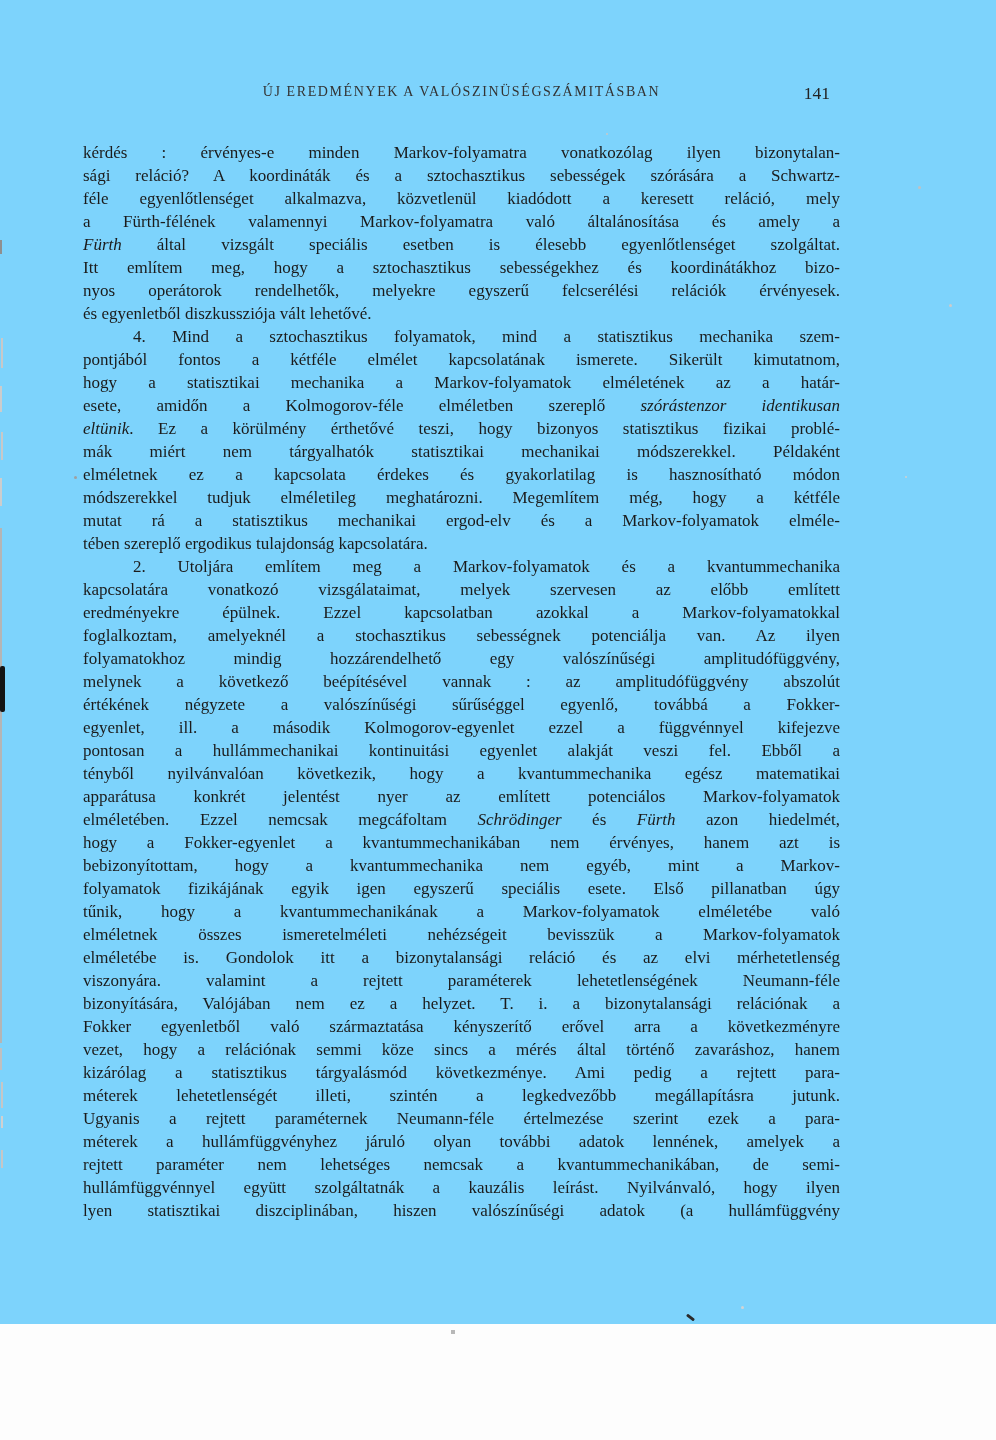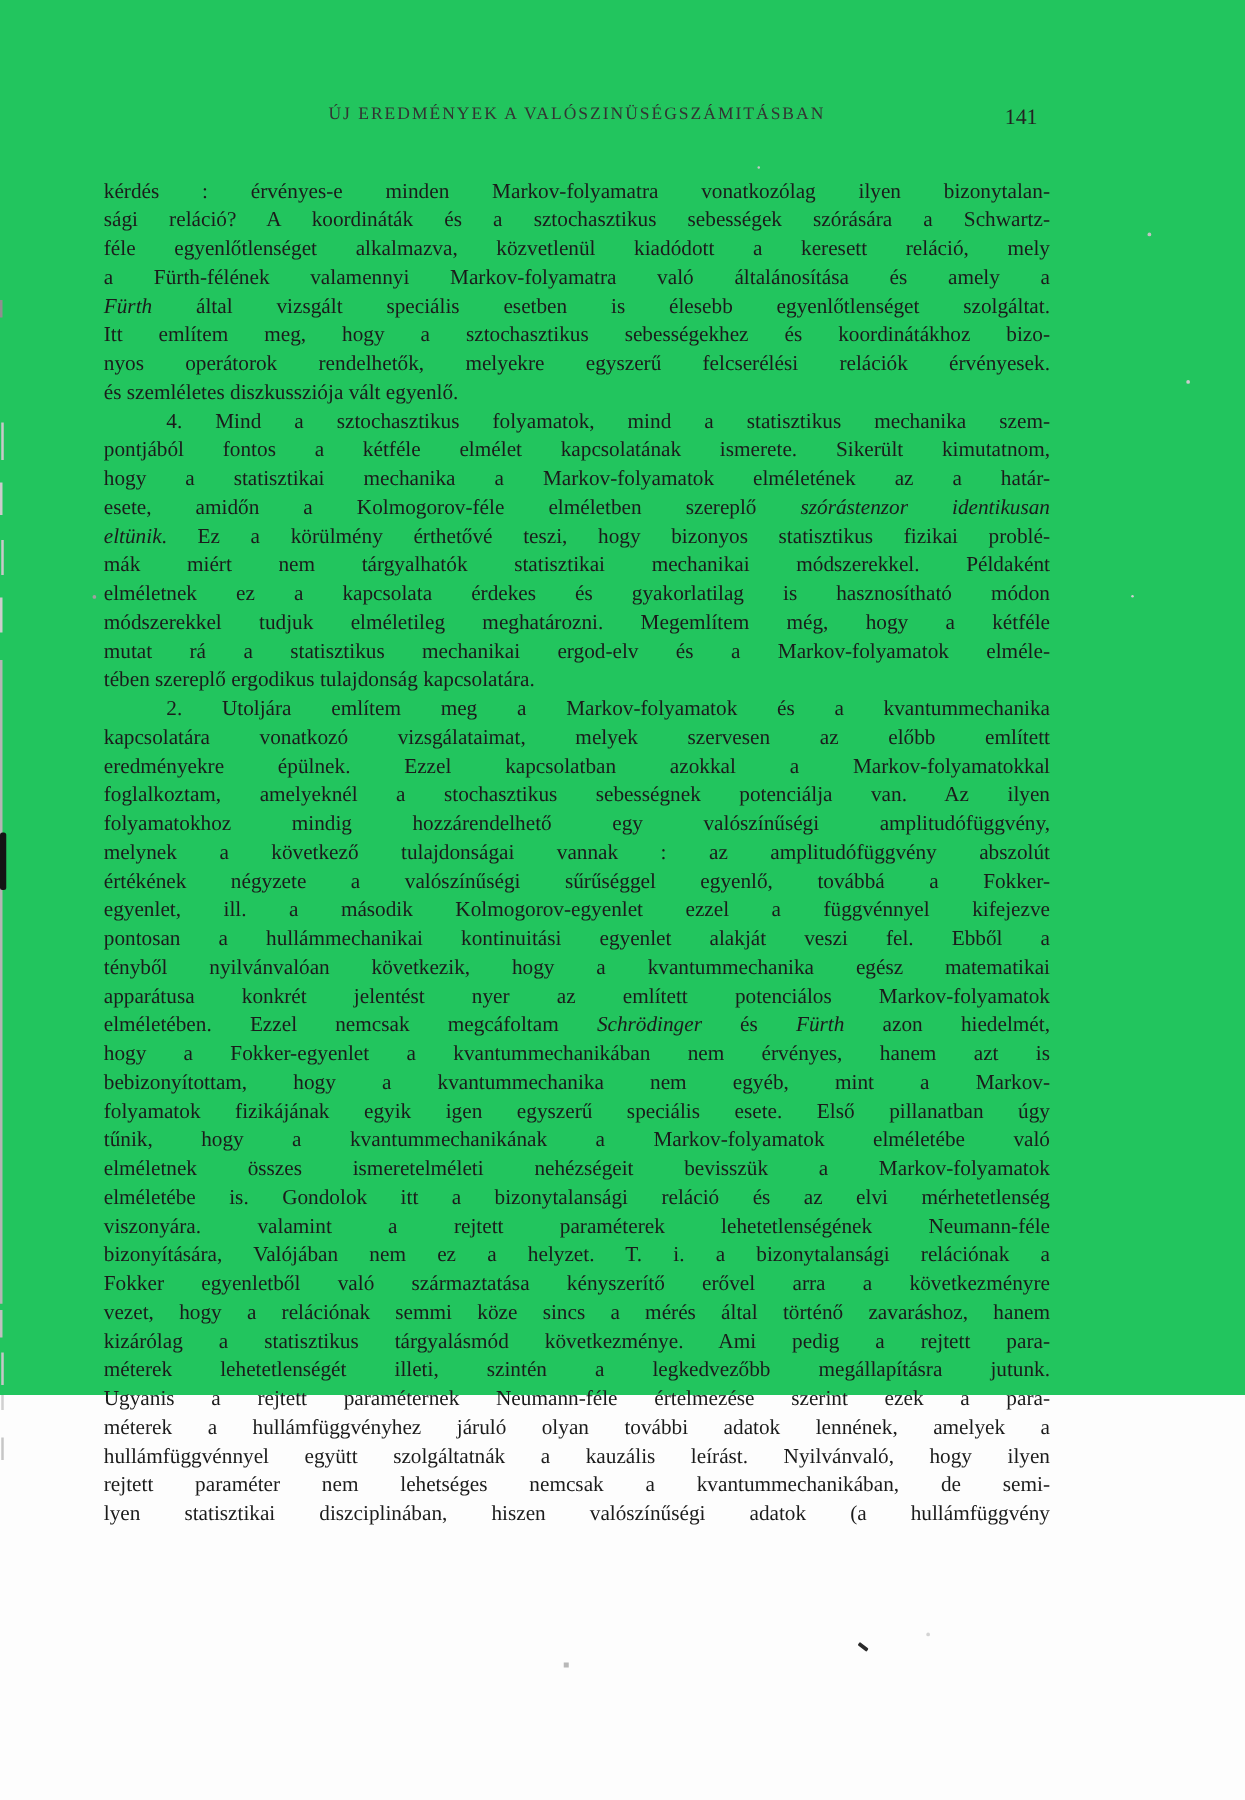--- a/index.html
+++ b/index.html
@@ -7,22 +7,22 @@
     padding: 0;
     width: 996px;
     height: 1440px;
     background: #fdfdfd;
     overflow: hidden;
     font-family: "Liberation Serif", serif;
   }
   .page {
     position: relative;
     width: 996px;
-    height: 1116px;
-    background: #22c55e;
+    height: 1324px;
+    background: #7dd3fc;
   }
   
   .running-head {
     position: absolute;
     top: 84px;
     left: 83px;
     width: 757px;
     text-align: center;
     font-size: 14px;
     letter-spacing: 1.6px;
@@ -93,63 +93,63 @@
 
   <div class="body-text" id="body-text">
       <div>
         <div class="line">kérdés : érvényes-e minden Markov-folyamatra vonatkozólag ilyen bizonytalan-</div>
         <div class="line">sági reláció? A koordináták és a sztochasztikus sebességek szórására a Schwartz-</div>
         <div class="line">féle egyenlőtlenséget alkalmazva, közvetlenül kiadódott a keresett reláció, mely</div>
         <div class="line">a Fürth-félének valamennyi Markov-folyamatra való általánosítása és amely a</div>
         <div class="line"><i>Fürth</i> által vizsgált speciális esetben is élesebb egyenlőtlenséget szolgáltat.</div>
         <div class="line">Itt említem meg, hogy a sztochasztikus sebességekhez és koordinátákhoz bizo-</div>
         <div class="line">nyos operátorok rendelhetők, melyekre egyszerű felcserélési relációk érvényesek.</div>
-        <div class="line endline">és szemléletes diszkussziója vált egyenlő.</div>
+        <div class="line endline">és egyenletből diszkussziója vált lehetővé.</div>
       </div>
       <div>
         <div class="line indent">4. Mind a sztochasztikus folyamatok, mind a statisztikus mechanika szem-</div>
         <div class="line">pontjából fontos a kétféle elmélet kapcsolatának ismerete. Sikerült kimutatnom,</div>
         <div class="line">hogy a statisztikai mechanika a Markov-folyamatok elméletének az a határ-</div>
         <div class="line">esete, amidőn a Kolmogorov-féle elméletben szereplő <i>szórástenzor identikusan</i></div>
         <div class="line"><i>eltünik</i>. Ez a körülmény érthetővé teszi, hogy bizonyos statisztikus fizikai problé-</div>
         <div class="line">mák miért nem tárgyalhatók statisztikai mechanikai módszerekkel. Példaként</div>
         <div class="line">elméletnek ez a kapcsolata érdekes és gyakorlatilag is hasznosítható módon</div>
         <div class="line">módszerekkel tudjuk elméletileg meghatározni. Megemlítem még, hogy a kétféle</div>
         <div class="line">mutat rá a statisztikus mechanikai ergod-elv és a Markov-folyamatok elméle-</div>
         <div class="line endline">tében szereplő ergodikus tulajdonság kapcsolatára.</div>
       </div>
       <div>
         <div class="line indent">2. Utoljára említem meg a Markov-folyamatok és a kvantummechanika</div>
         <div class="line">kapcsolatára vonatkozó vizsgálataimat, melyek szervesen az előbb említett</div>
         <div class="line">eredményekre épülnek. Ezzel kapcsolatban azokkal a Markov-folyamatokkal</div>
         <div class="line">foglalkoztam, amelyeknél a stochasztikus sebességnek potenciálja van. Az ilyen</div>
         <div class="line">folyamatokhoz mindig hozzárendelhető egy valószínűségi amplitudófüggvény,</div>
-        <div class="line">melynek a következő tulajdonságai vannak : az amplitudófüggvény abszolút</div>
+        <div class="line">melynek a következő beépítésével vannak : az amplitudófüggvény abszolút</div>
         <div class="line">értékének négyzete a valószínűségi sűrűséggel egyenlő, továbbá a Fokker-</div>
         <div class="line">egyenlet, ill. a második Kolmogorov-egyenlet ezzel a függvénnyel kifejezve</div>
         <div class="line">pontosan a hullámmechanikai kontinuitási egyenlet alakját veszi fel. Ebből a</div>
         <div class="line">tényből nyilvánvalóan következik, hogy a kvantummechanika egész matematikai</div>
         <div class="line">apparátusa konkrét jelentést nyer az említett potenciálos Markov-folyamatok</div>
         <div class="line">elméletében. Ezzel nemcsak megcáfoltam <i>Schrödinger</i> és <i>Fürth</i> azon hiedelmét,</div>
         <div class="line">hogy a Fokker-egyenlet a kvantummechanikában nem érvényes, hanem azt is</div>
         <div class="line">bebizonyítottam, hogy a kvantummechanika nem egyéb, mint a Markov-</div>
         <div class="line">folyamatok fizikájának egyik igen egyszerű speciális esete. Első pillanatban úgy</div>
         <div class="line">tűnik, hogy a kvantummechanikának a Markov-folyamatok elméletébe való</div>
         <div class="line">elméletnek összes ismeretelméleti nehézségeit bevisszük a Markov-folyamatok</div>
         <div class="line">elméletébe is. Gondolok itt a bizonytalansági reláció és az elvi mérhetetlenség</div>
         <div class="line">viszonyára. valamint a rejtett paraméterek lehetetlenségének Neumann-féle</div>
         <div class="line">bizonyítására, Valójában nem ez a helyzet. T. i. a bizonytalansági relációnak a</div>
         <div class="line">Fokker egyenletből való származtatása kényszerítő erővel arra a következményre</div>
         <div class="line">vezet, hogy a relációnak semmi köze sincs a mérés által történő zavaráshoz, hanem</div>
         <div class="line">kizárólag a statisztikus tárgyalásmód következménye. Ami pedig a rejtett para-</div>
         <div class="line">méterek lehetetlenségét illeti, szintén a legkedvezőbb megállapításra jutunk.</div>
         <div class="line">Ugyanis a rejtett paraméternek Neumann-féle értelmezése szerint ezek a para-</div>
         <div class="line">méterek a hullámfüggvényhez járuló olyan további adatok lennének, amelyek a</div>
+        <div class="line">rejtett paraméter nem lehetséges nemcsak a kvantummechanikában, de semi-</div>
         <div class="line">hullámfüggvénnyel együtt szolgáltatnák a kauzális leírást. Nyilvánvaló, hogy ilyen</div>
-        <div class="line">rejtett paraméter nem lehetséges nemcsak a kvantummechanikában, de semi-</div>
         <div class="line">lyen statisztikai diszciplinában, hiszen valószínűségi adatok (a hullámfüggvény</div>
       </div>
     </div>
 
   <div class="art a-tick"></div>
   <div class="art a-d1"></div>
   <div class="art a-d2"></div>
   <div class="art a-d3"></div>
   <div class="art a-d4"></div>
   <div class="art a-line"></div>

